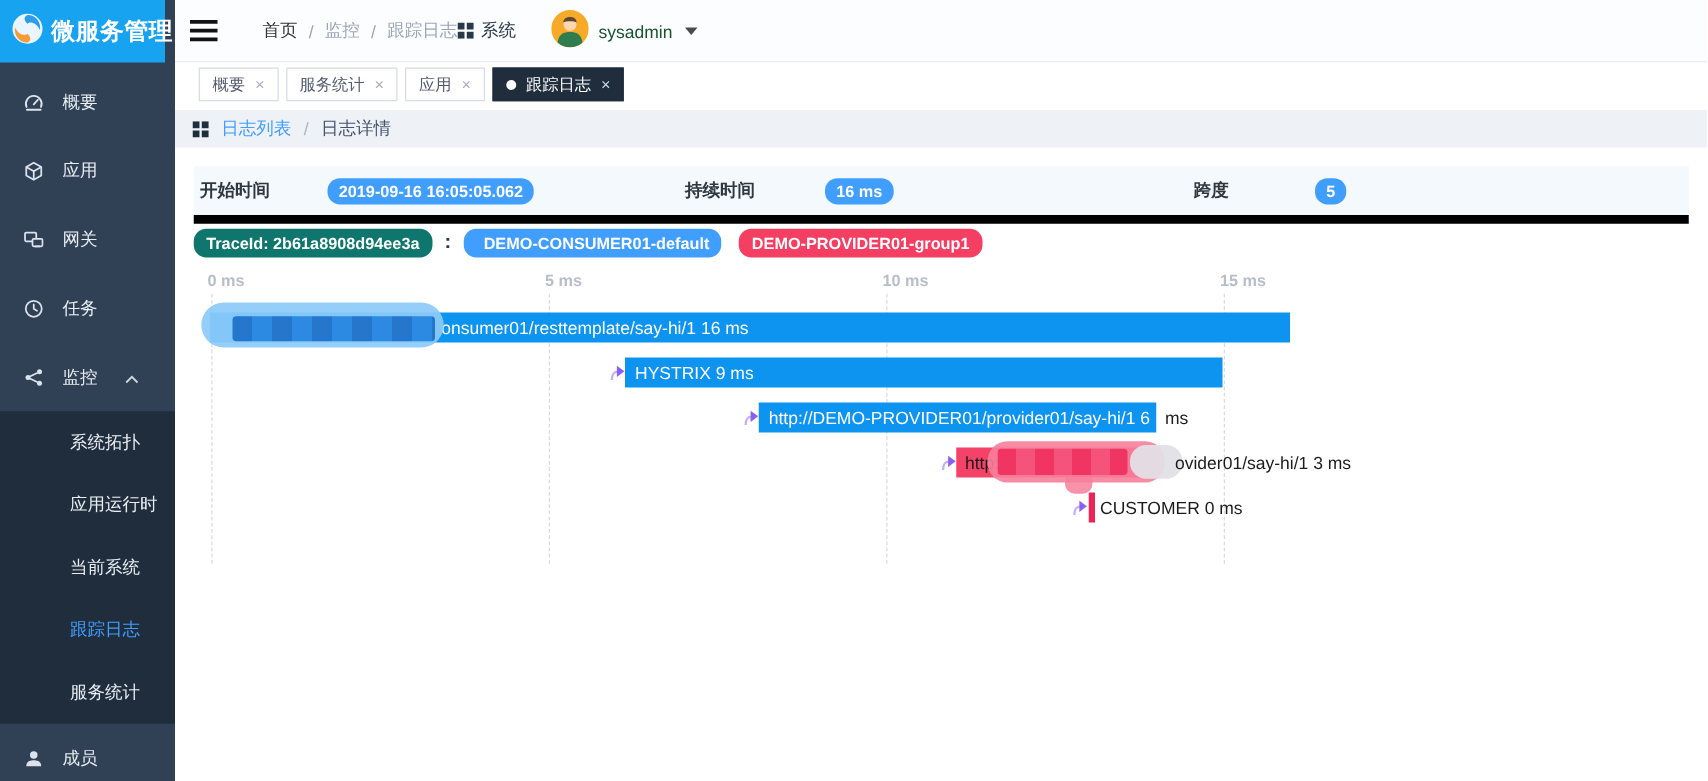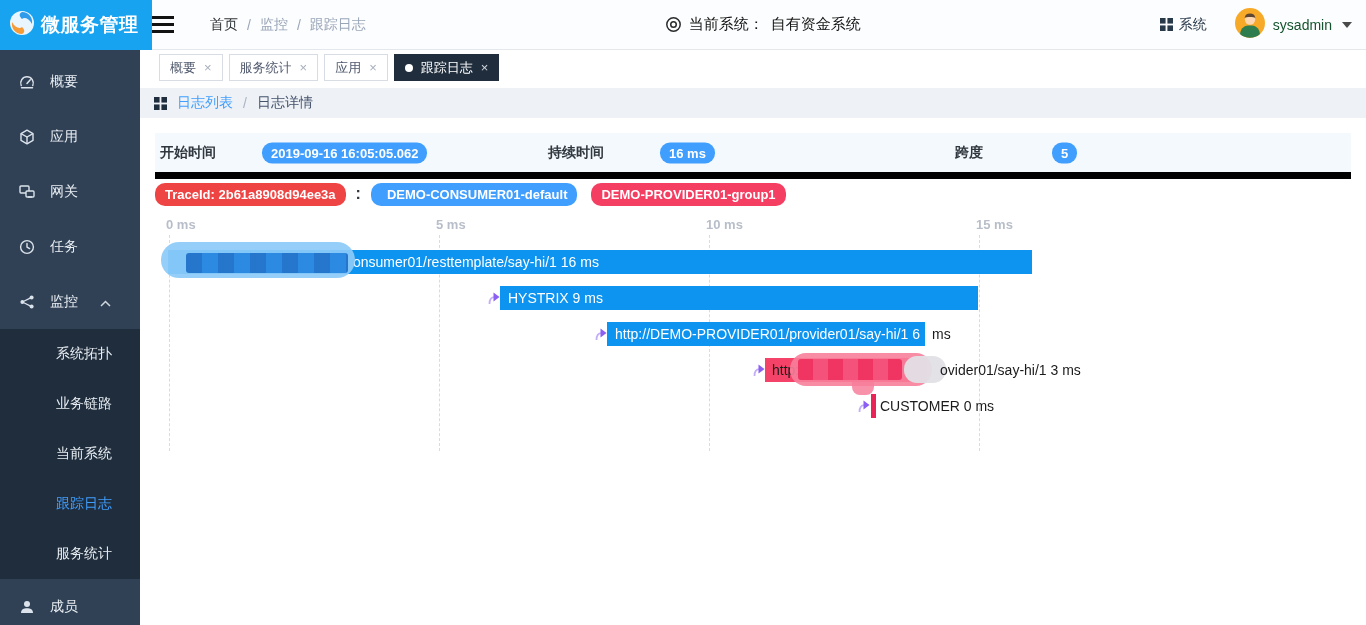--- a/index.html
+++ b/index.html
@@ -1,21 +1,21 @@
 <!DOCTYPE html>
 <html><head>
 <meta charset="utf-8">
 <style>
   html,body{margin:0;padding:0;background:#fff;}
   #app{position:relative;width:1366px;height:625px;overflow:hidden;background:#fff;
        font-family:"Liberation Sans",sans-serif;}
 
   
   .sidebar{position:absolute;left:0;top:0;width:140px;height:625px;background:#304156;z-index:5;}
-  .logo{position:absolute;left:0;top:0;width:152px;height:50px;background:#18a3f0;
+  .logo{position:absolute;left:0;top:0;width:132px;height:50px;background:#18a3f0;
         display:flex;align-items:center;padding-left:9px;box-sizing:border-box;gap:6px;}
   .logo-title{color:#fff;font-weight:bold;font-size:19px;letter-spacing:.5px;white-space:nowrap;}
   .menu{position:absolute;top:50px;left:0;width:140px;padding-top:4px;}
   .mi{display:flex;align-items:center;height:55px;padding-left:19px;color:#e9eef3;font-size:14px;cursor:pointer;}
   .mi svg{margin-right:15px;flex:none;}
   .mi .caret{margin-left:auto;margin-right:14px;}
   .sub{background:#1f2d3d;}
   .smi{display:flex;align-items:center;height:50px;padding-left:56px;color:#e9eef3;font-size:14px;cursor:pointer;}
   .smi.active{color:#409eff;}
 
@@ -57,21 +57,21 @@
   .fld-label{position:absolute;top:50%;transform:translateY(-50%);font-size:14px;font-weight:bold;color:#30373e;}
   .badge{position:absolute;top:50%;transform:translateY(-50%);background:#409eff;color:#fff;
          font-size:13px;font-weight:bold;padding:3px 9px;border-radius:10px;white-space:nowrap;}
   .fl1{left:5px;} .fb1{left:107px;}
   .fl2{left:393px;} .fb2{left:505px;}
   .fl3{left:800px;} .fb3{left:897px;}
 
   
   .trace-row{position:absolute;left:155px;top:181px;height:26px;display:flex;align-items:center;gap:14px;}
   .tbadge{font-size:13px;font-weight:bold;color:#fff;padding:4px 10px;border-radius:10px;white-space:nowrap;}
-  .tbadge.orange{background:#ef4444;}
+  .tbadge.orange{background:#0f766e;}
   .tbadge.blue{background:#409eff;padding-left:16px;}
   .tbadge.pink{background:#f43f63;}
   .trace-colon{color:#30373e;font-weight:bold;margin:0 -4px;}
 
   
   .timeline{position:absolute;left:140px;top:214px;width:1226px;height:250px;background:#fff;}
   .tick{position:absolute;top:3px;font-size:13px;font-weight:700;color:#b8bec9;white-space:nowrap;}
   .gridline{position:absolute;top:21px;height:216px;width:0;border-left:1px dashed #d8dbe0;}
   .bar{position:absolute;height:24px;line-height:24px;font-size:14px;color:#fff;white-space:nowrap;
        box-sizing:border-box;cursor:pointer;}
@@ -156,21 +156,21 @@
           <svg width="11" height="7" viewBox="0 0 11 7" fill="none" stroke="#cfd6dd" stroke-width="1.5">
               <polyline points="1,6 5.5,1.5 10,6"></polyline>
             </svg>
         </span>
       </div>
       <div class="sub">
         <div class="smi">
           <span>系统拓扑</span>
         </div>
         <div class="smi">
-          <span>业务链路</span>
+          <span>应用运行时</span>
         </div>
         <div class="smi">
           <span>当前系统</span>
         </div>
         <div class="smi active">
           <span>跟踪日志</span>
         </div>
         <div class="smi">
           <span>服务统计</span>
         </div>
@@ -190,28 +190,20 @@
         <i></i>
         <i></i>
         <i></i>
       </div>
     <div class="crumbs">
       <span class="c0">首页</span>
       <span class="sep">/</span>
       <span>监控</span>
       <span class="sep">/</span>
       <span>跟踪日志</span>
-    </div>
-    <div class="top-center">
-      <svg width="17" height="17" viewBox="0 0 16 16" fill="none" stroke="#2b2b2b" stroke-width="1.4">
-        <circle cx="8" cy="8" r="6.3"></circle>
-          <circle cx="8" cy="8" r="2.6"></circle>
-      </svg>
-      <span>当前系统：</span>
-      <span>自有资金系统</span>
     </div>
     <div class="top-right">
       <div class="sysmenu">
         <svg width="13" height="13" viewBox="0 0 14 14" fill="#28394a">
           <rect x="0" y="0" width="6" height="6"></rect>
             <rect x="8" y="0" width="6" height="6"></rect>
           <rect x="0" y="8" width="6" height="6"></rect>
             <rect x="8" y="8" width="6" height="6"></rect>
         </svg>
         <span>系统</span>

